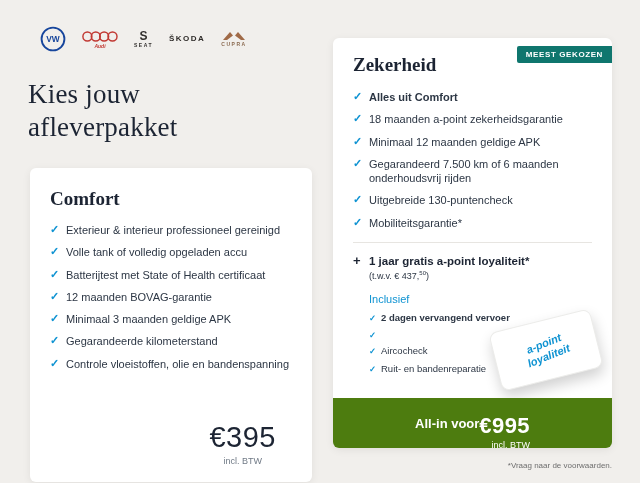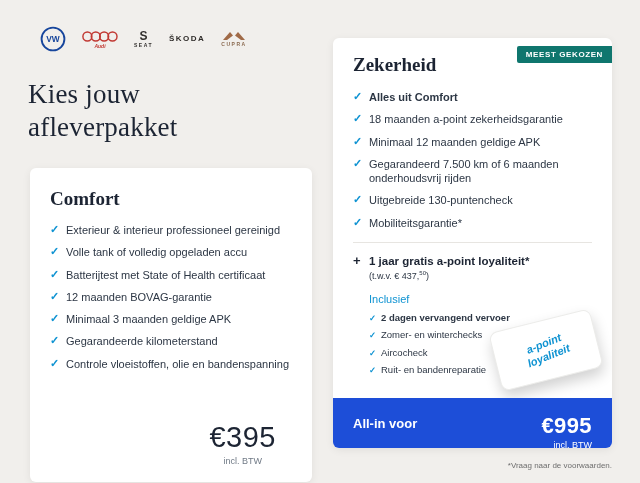--- a/index.html
+++ b/index.html
@@ -82,22 +82,22 @@
     display:flex; align-items:center; justify-content:center;
   }
   .loyalty-card-text {
     transform:rotate(-8deg); text-align:center;
     color:#0f93d2; font-style:italic; font-weight:600; font-size:11px; line-height:1.15;
     display:flex; flex-direction:column;
   }
 
   .card-footer {
     position:absolute; left:0; right:0; bottom:0; height:50px;
-    background:#1d4ed8; color:#ffffff;
-    display:flex; align-items:center; justify-content:space-between;
+    background:#4d7c0f; color:#ffffff;
+    display:flex; align-items:center; justify-content:center;
     padding:0 20px;
   }
   .footer-label { font-size:13px; font-weight:700; }
   .footer-price { text-align:right; }
   .footer-price-big { font-size:22px; font-weight:700; letter-spacing:0.4px;margin-top:16px; }
   .footer-note { font-size:9px; margin-top:1px; }
 
   .footnote { position:absolute; right:28px; bottom:13px; font-size:8px; color:#6e6e6e; }
 </style>
 </head>
@@ -224,21 +224,20 @@
 
     <div class="inclusief">
       <div class="inclusief-label">Inclusief</div>
       <ul class="checklist">
         <li class="check-item">
           <span class="check">✓</span>
           <span class="check-text">2 dagen vervangend vervoer</span>
         </li>
         <li class="check-item">
           <span class="check">✓</span>
-          <span class="check-text">Zomer- en winterchecks</span>
         </li>
         <li class="check-item">
           <span class="check">✓</span>
           <span class="check-text">Aircocheck</span>
         </li>
         <li class="check-item">
           <span class="check">✓</span>
           <span class="check-text">Ruit- en bandenreparatie</span>
         </li>
       </ul>

